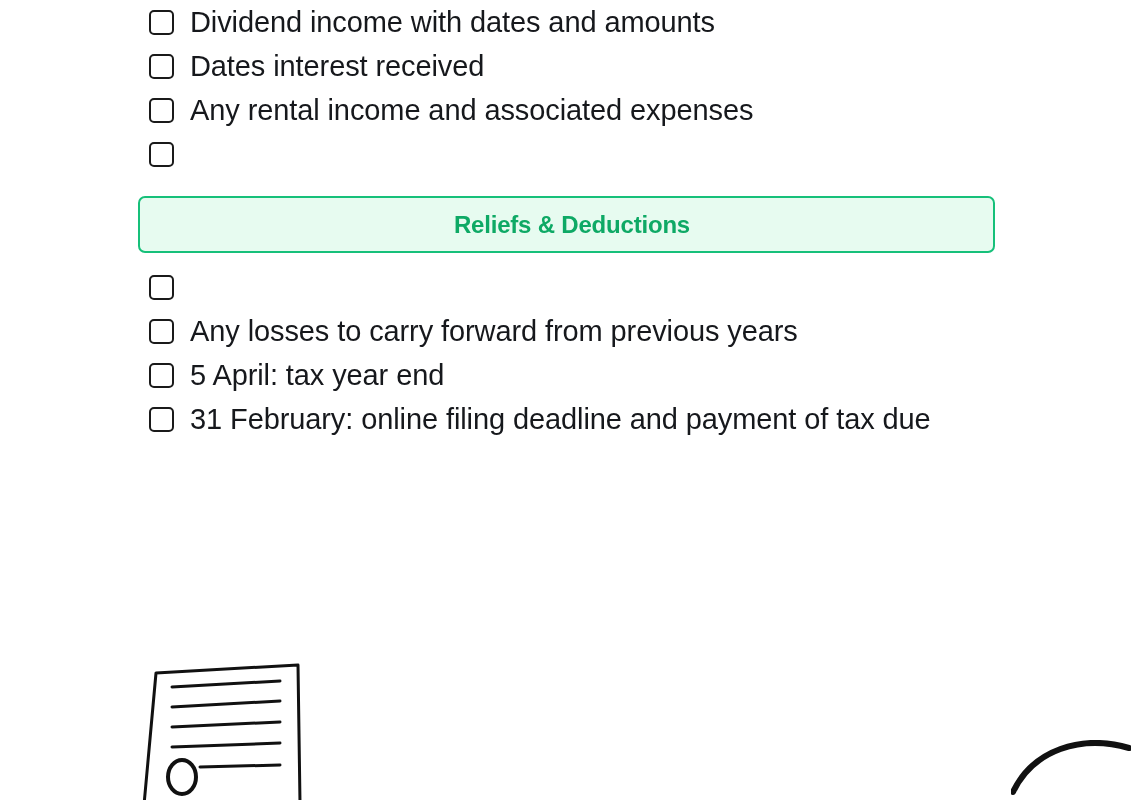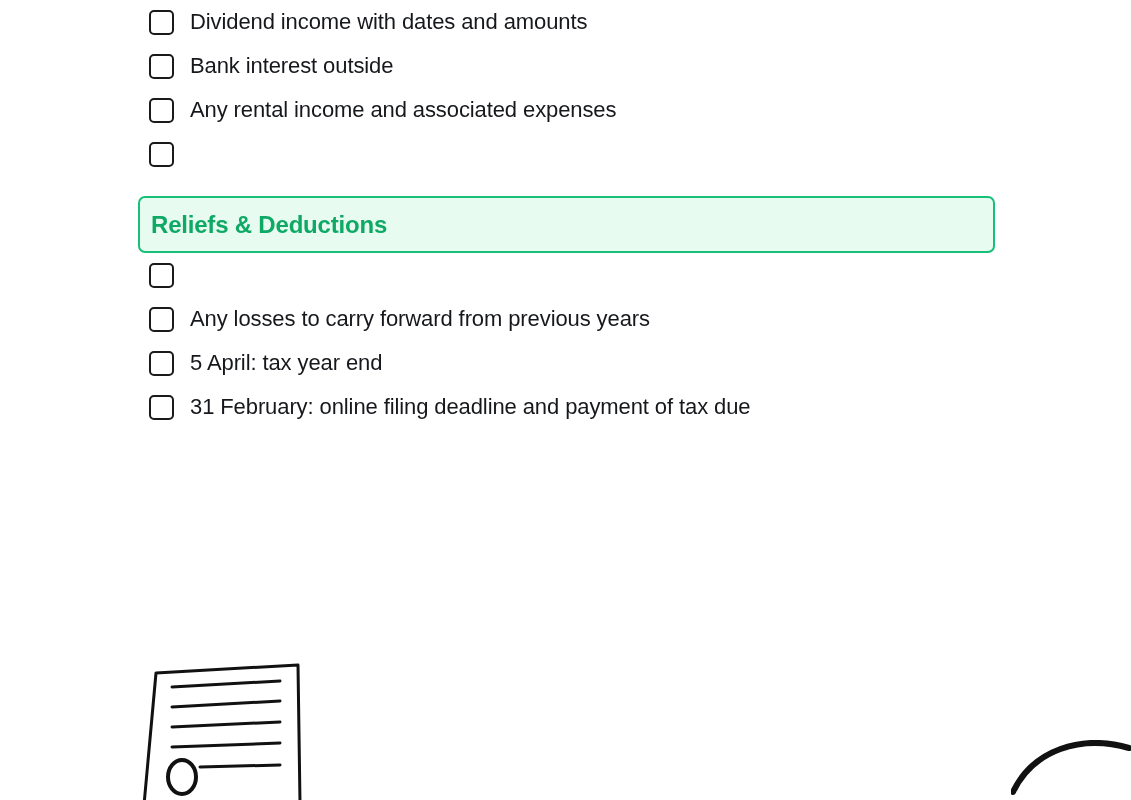--- a/index.html
+++ b/index.html
@@ -35,36 +35,38 @@
     width: 25px;
     height: 25px;
     min-width: 25px;
     border: 2px solid #1a1a1a;
     border-radius: 5px;
     background: #ffffff;
     margin-left: 11px;
   }
   .check-row .label {
     margin-left: 16px;
-    font-size: 22px;
+    font-size: 29px;
     color: #16181c;
     letter-spacing: -0.1px;
     white-space: nowrap;
   }
 
   
   .section-head {
     margin-top: 20px;
+    margin-bottom: 12px;
     height: 57px;
     background: #e7fbf0;
     border: 2px solid #16c07a;
     border-radius: 7px;
     display: flex;
     align-items: center;
     width: 857px;
+    justify-content: center;
   }
   .section-head .title {
     margin-left: 11px;
     font-size: 24px;
     font-weight: bold;
     color: #0ea965;
     letter-spacing: -0.2px;
   }
 
   .group { margin-top: 0; }
@@ -91,21 +93,21 @@
 <div class="page">
   <div class="content">
 
     <div class="group">
       <div class="check-row">
         <div class="box"></div>
         <div class="label">Dividend income with dates and amounts</div>
       </div>
       <div class="check-row">
         <div class="box"></div>
-        <div class="label">Bank interest outside</div>
+        <div class="label">Dates interest received</div>
       </div>
       <div class="check-row">
         <div class="box"></div>
         <div class="label">Any rental income and associated expenses</div>
       </div>
       <div class="check-row">
         <div class="box"></div>
       </div>
     </div>
 

